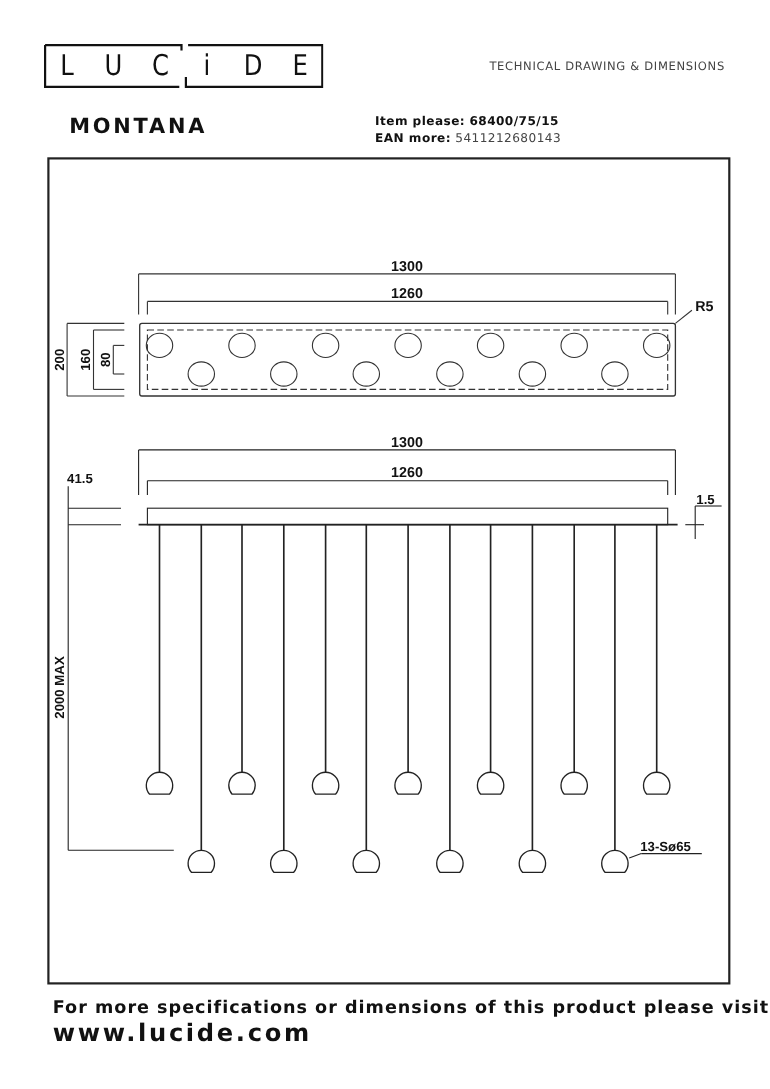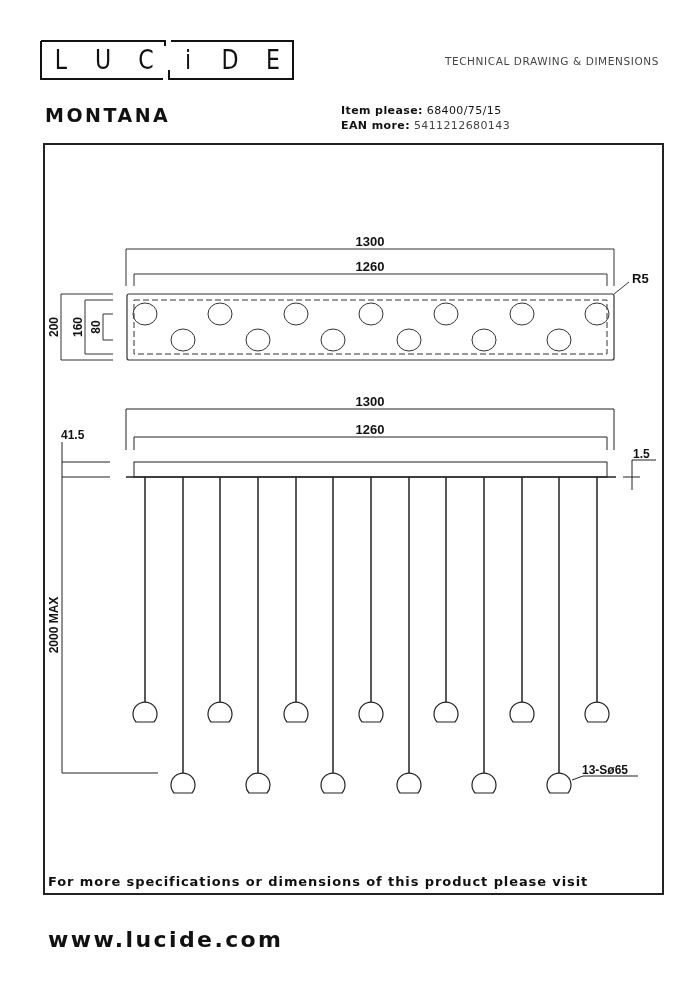--- a/index.html
+++ b/index.html
@@ -2,28 +2,28 @@
 <html><head>
 <meta charset="utf-8">
 <style>
   html, body { margin: 0; padding: 0; background: #ffffff; }
   body { width: 700px; height: 990px; position: relative; overflow: hidden; font-family: "DejaVu Sans", sans-serif; color: #111; }
   .abs { position: absolute; }
   .logo { left: 40px; top: 40px; width: 254px; height: 40px; }
   .logo-text { position: absolute; left: 0; top: 0; width: 254px; height: 40px; display: flex; justify-content: space-around; align-items: center; font-family: "DejaVu Sans", sans-serif; font-weight: 200; font-size: 26px; letter-spacing: 0; color: #111; }
   .logo-text span { display: inline-block; width: 30px; text-align: center; font-weight: normal; transform: scaleX(0.85); }
   .header-right { right: 41px; top: 55px; font-size: 10.5px; letter-spacing: 0.6px; color: #444; }
-  .product-name { left: 45px; top: 104px; font-size: 19px; font-weight: bold; letter-spacing: 2.5px; color: #111; }
+  .product-name { left: 63px; top: 104px; font-size: 19px; font-weight: bold; letter-spacing: 2.5px; color: #111; }
   .item-block { left: 341px; top: 103px; font-size: 11px; line-height: 15px; letter-spacing: 0.4px; }
   .item-block .lbl { font-weight: bold; color: #111; }
-  .item-block .val-bold { font-weight: normal; color: #111; }
+  .item-block .val-bold { font-weight: bold; color: #111; }
   .item-block .val-light { color: #444; }
   .frame { left: 43px; top: 143px; width: 617px; height: 748px; border: 2px solid #222; box-sizing: content-box; }
   .drawing { left: 0; top: 0; }
-  .footer-line1 { left: 48px; top: 874px; font-size: 13px; font-weight: bold; letter-spacing: 0.9px; color: #111; }
+  .footer-line1 { left: 48px; top: 906px; font-size: 16px; font-weight: bold; letter-spacing: 0.9px; color: #111; }
   .footer-url { left: 48px; top: 927px; font-size: 22px; font-weight: bold; letter-spacing: 2.4px; color: #111; }
   svg text { font-family: "Liberation Sans", sans-serif; font-weight: bold; fill: #111; }
 </style>
 </head>
 <body>
 
 <div class="abs logo">
   <svg width="254" height="40" viewBox="0 0 254 40" style="position:absolute;left:0;top:0;">
 
     <path d="M1,1 H125 V6" fill="none" stroke="#111" stroke-width="2"></path>

